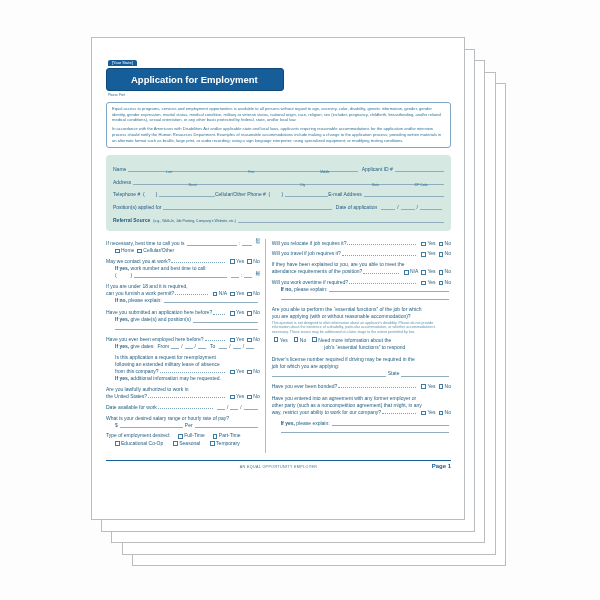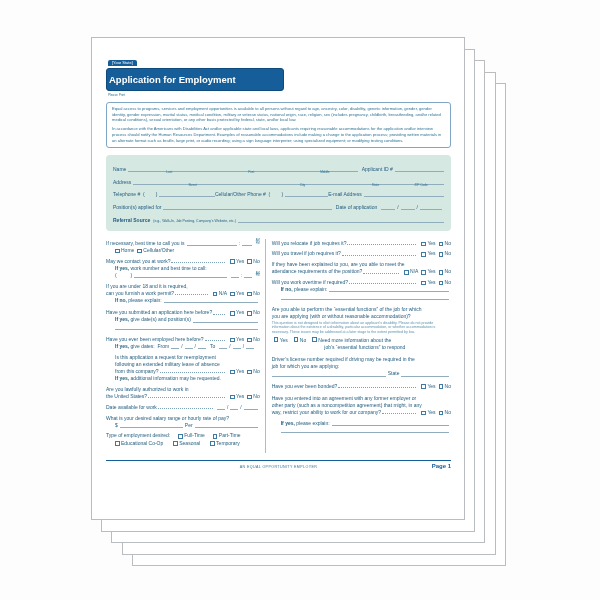--- a/index.html
+++ b/index.html
@@ -9,21 +9,21 @@
          border:1px solid #b9bdc0;box-sizing:border-box;}
   .main{left:91px;top:37px;padding:12px 13px 0 14px;z-index:10;}
   .s2{left:101px;top:49px;z-index:4;}
   .s3{left:111px;top:60px;z-index:3;}
   .s4{left:122px;top:72px;z-index:2;}
   .s5{left:132px;top:83px;z-index:1;}
 
   .tab{display:inline-block;background:#155e9a;color:#fff;font-size:4px;line-height:1;
        padding:1.5px 4px 1px 4px;border-radius:2px 2px 0 0;margin-left:2px;}
   .bar{width:178px;background:#155e9a;border:1px solid #0e4a7c;border-radius:3px;
-       color:#ffffff;font-weight:bold;font-size:9.5px;padding:5px 2px;box-sizing:border-box;}
+       color:#ffffff;font-weight:bold;font-size:9.5px;padding:5px 24px;box-sizing:border-box;}
   .pp{font-size:3.2px;color:#2d7396;margin:1.5px 0 0 2px;}
 
   .disc{border:1px solid #7fa6c4;border-radius:3px;margin-top:5px;padding:3.5px 5px;
         font-size:4.1px;line-height:1.4;color:#2d7396;}
   .disc p{margin:0 0 3px 0;}
   .disc p:last-child{margin-bottom:0;}
 
   .ident{background:#d6e8e2;border-radius:4px;margin-top:7px;padding:5px 7px 8px 7px;
          color:#1f5a80;font-size:5px;}
   .irow{display:flex;align-items:flex-end;height:12.5px;}

